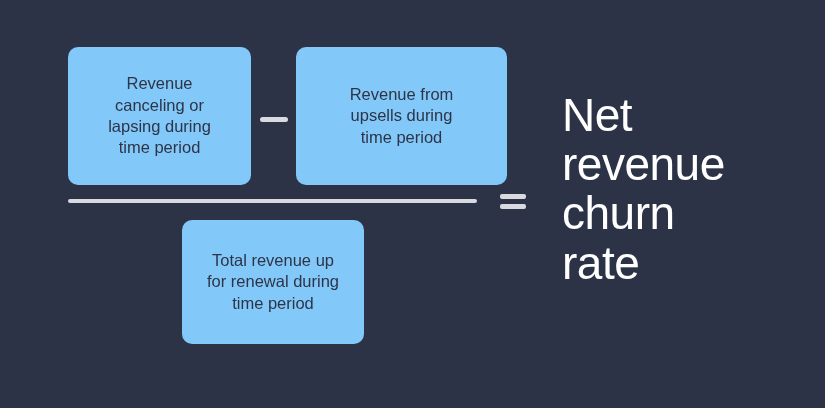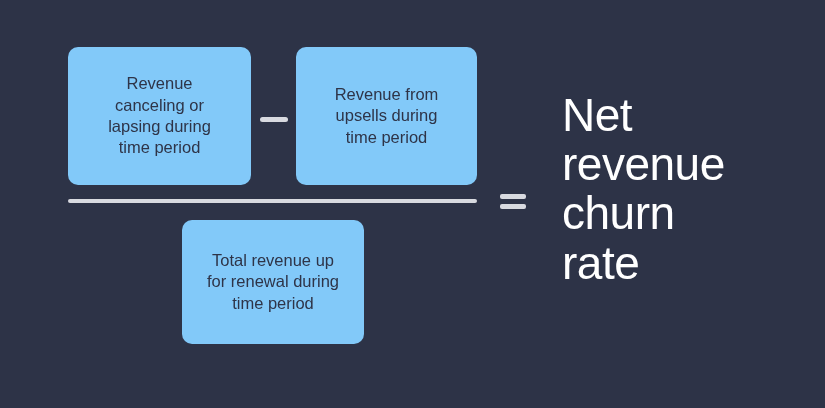--- a/index.html
+++ b/index.html
@@ -31,21 +31,21 @@
     text-align: center;
     color: var(--box-text);
     font-size: 16.5px;
     line-height: 1.3;
     font-weight: 400;
     white-space: pre-line;
     padding: 8px;
   }
 
   .box-minuend     { left: 68px;  top: 47px;  width: 183px; height: 138px; }
-  .box-subtrahend  { left: 296px; top: 47px;  width: 181px; height: 138px; }
+  .box-subtrahend  { left: 296px; top: 47px;  width: 211px; height: 138px; }
   .box-denominator { left: 182px; top: 220px; width: 182px; height: 124px; }
 
   .minus-icon {
     position: absolute;
     left: 260px; top: 117px;
     width: 28px; height: 5px;
     background: var(--operator);
     border-radius: 2.5px;
   }
 

